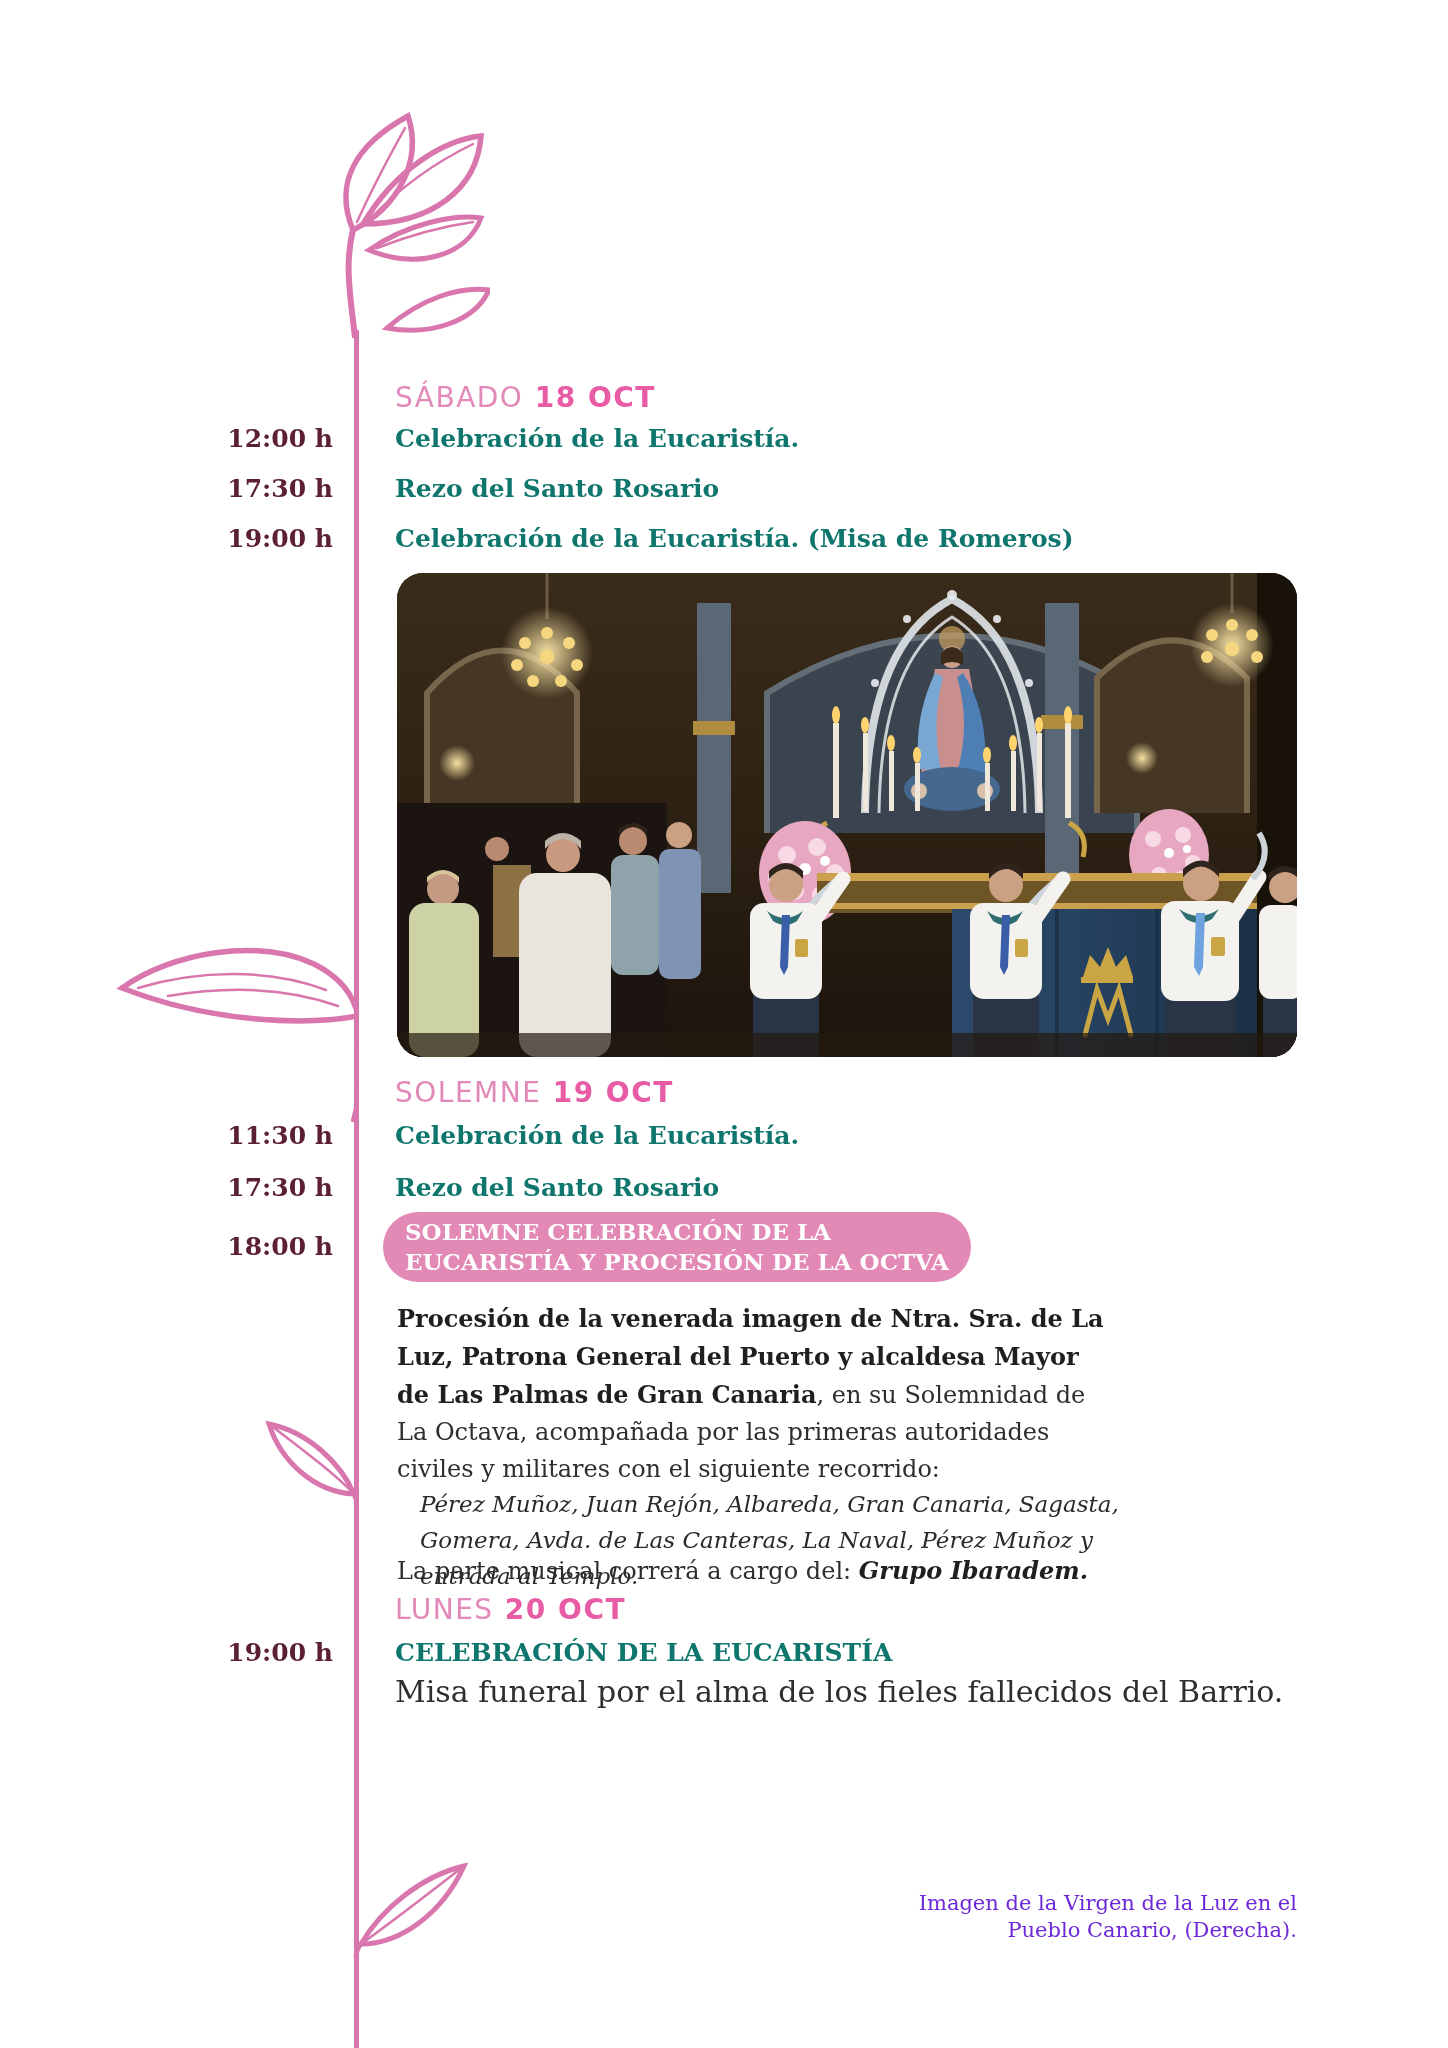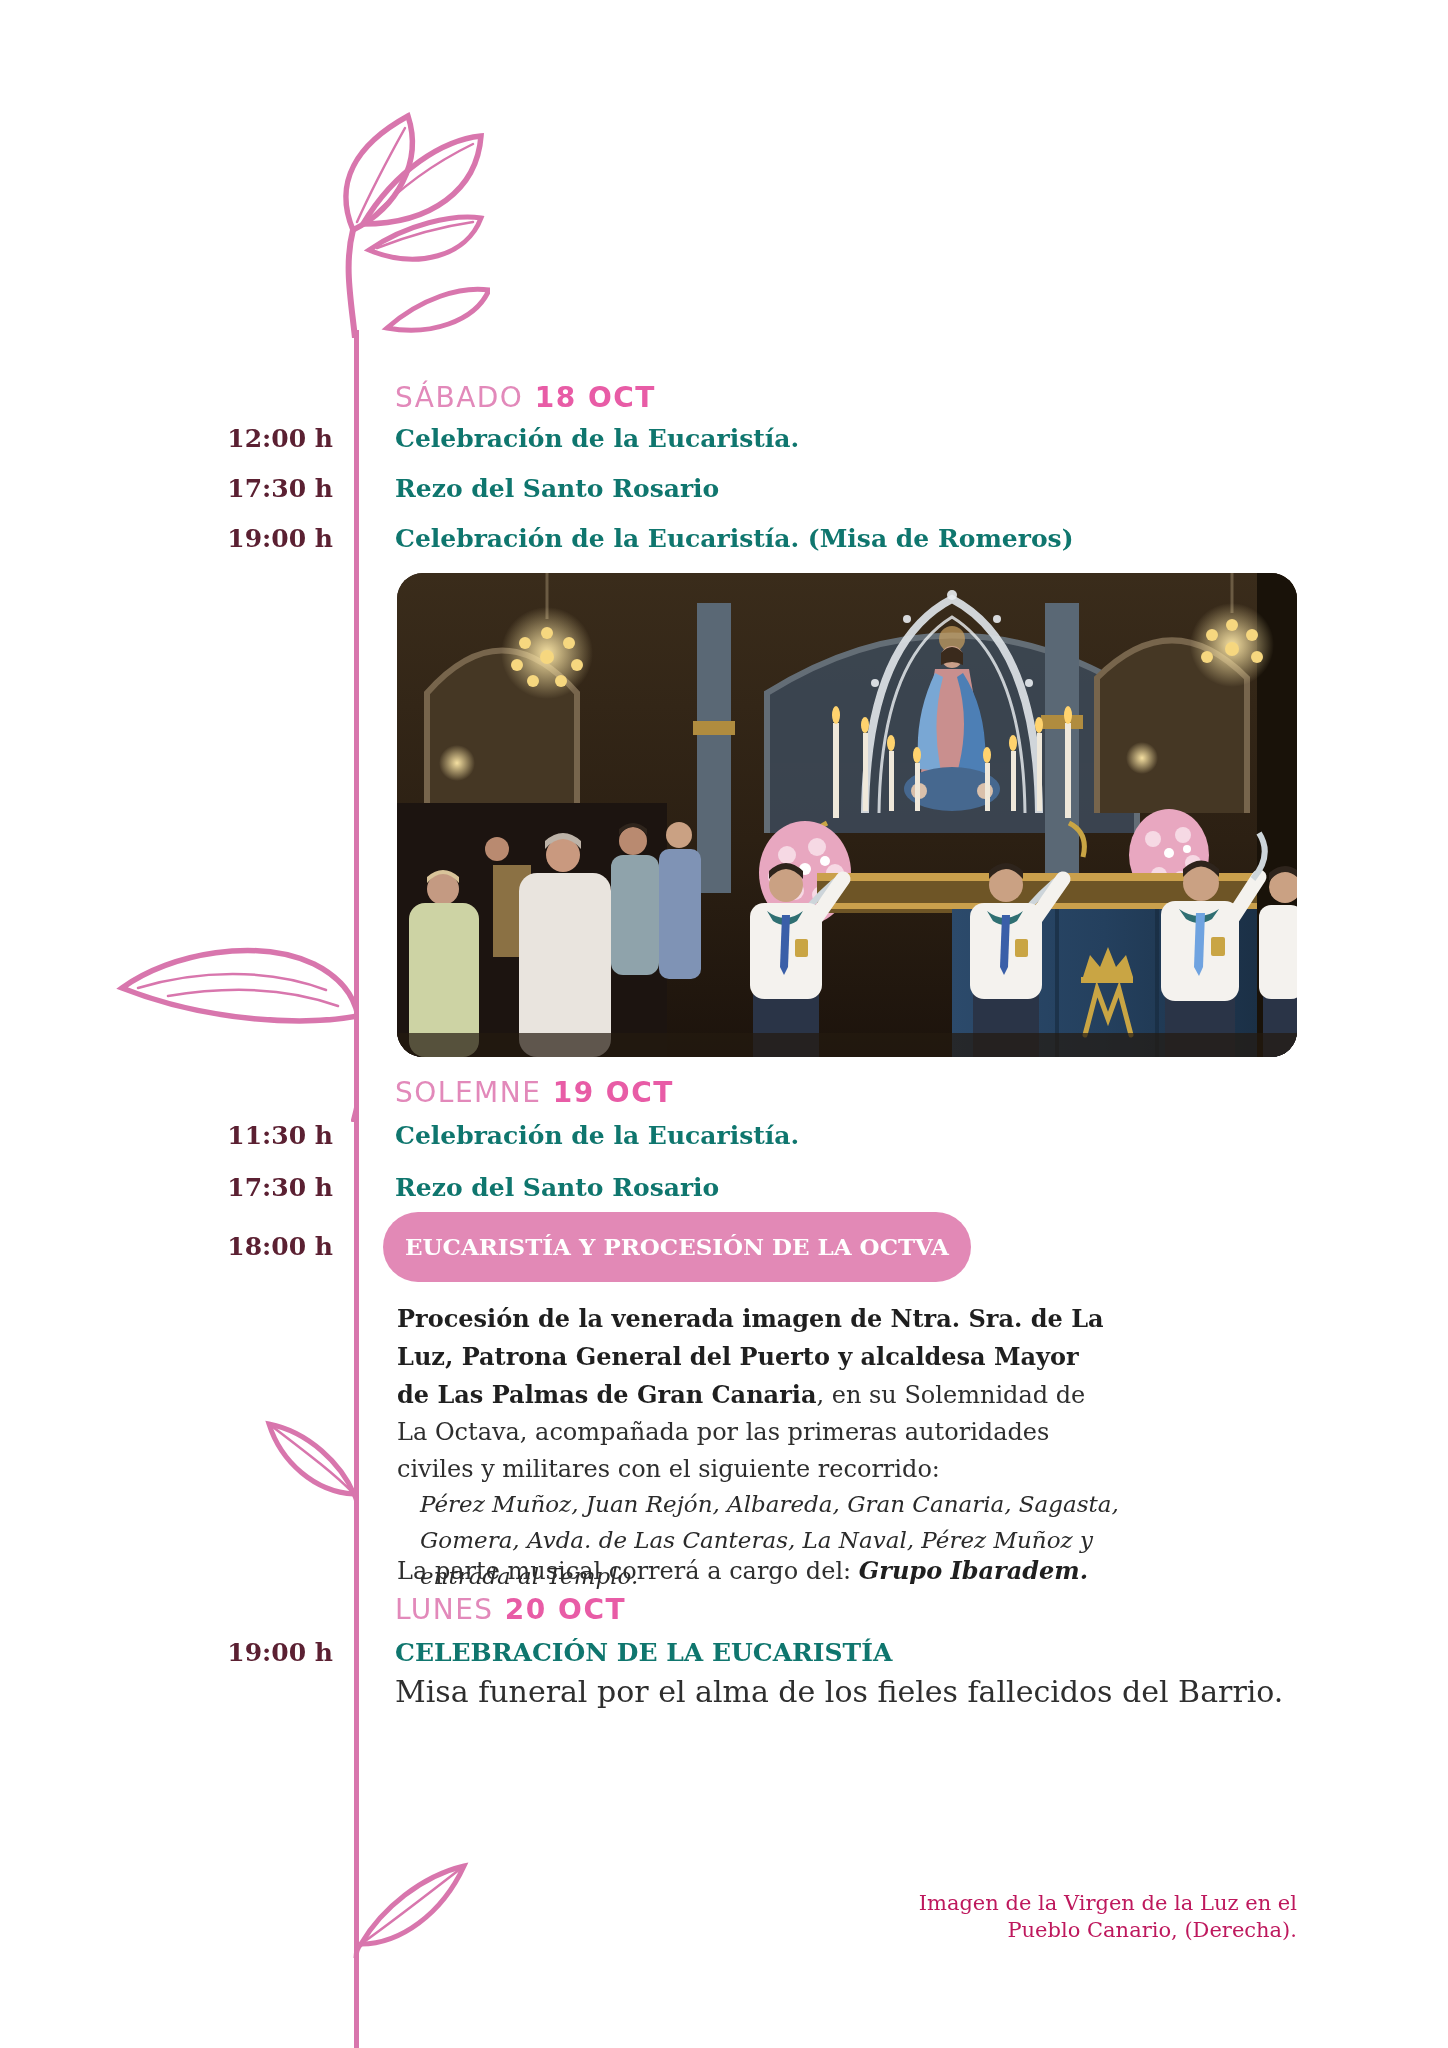--- a/index.html
+++ b/index.html
@@ -30,21 +30,21 @@
   .para{position:absolute;left:397px;top:1300px;width:715px;margin:0;
         font-size:24px;line-height:37px;color:#2e2e2e;}
   .para b{color:#1f1f1f;}
   .route{position:absolute;left:420px;top:1486px;width:700px;margin:0;
         font-style:italic;font-size:23px;line-height:36px;color:#2a2a2a;}
   .music{position:absolute;left:397px;top:1556px;width:740px;margin:0;
         font-size:24px;color:#2e2e2e;}
   .music b{font-style:italic;color:#1f1f1f;}
 
   .caption{position:absolute;left:697px;top:1890px;width:600px;text-align:right;
-        font-size:21px;line-height:27px;color:#be185d;}
+        font-size:21px;line-height:27px;color:#6d28d9;}
 </style>
 </head>
 <body>
 
 <div class="page">
 
   <div class="vline"></div>
 
   <svg class="decor" style="left:245px;top:110px" width="245" height="228" viewBox="0 0 245 228">
     <g fill="none" stroke="#d876ad" stroke-linecap="round">
@@ -293,20 +293,21 @@
 
   <h2 class="day-header" style="top:1076px"><span class="day-name">SOLEMNE</span>&nbsp;<span class="day-date">19 OCT</span></h2>
 
   <div class="time" style="top:1121px">11:30 h</div>
   <div class="event" style="top:1121px">Celebración de la Eucaristía.</div>
   <div class="time" style="top:1173px">17:30 h</div>
   <div class="event" style="top:1173px">Rezo del Santo Rosario</div>
 
   <div class="time" style="top:1232px">18:00 h</div>
   <div class="pill">
+    <span>SOLEMNE CELEBRACIÓN DE LA</span>
     <span>EUCARISTÍA Y PROCESIÓN DE LA OCTVA</span>
   </div>
 
   <p class="para"><b>Procesión de la venerada imagen de Ntra. Sra. de La Luz, Patrona General del Puerto y alcaldesa Mayor de Las Palmas de Gran Canaria</b><span>, en su Solemnidad de La Octava, acompañada por las primeras autoridades civiles y militares con el siguiente recorrido:</span></p>
 
   <p class="route">Pérez Muñoz, Juan Rejón, Albareda, Gran Canaria, Sagasta, Gomera, Avda. de Las Canteras, La Naval, Pérez Muñoz y entrada al Templo.</p>
 
   <p class="music"><span>La parte musical correrá a cargo del: </span><b>Grupo Ibaradem.</b></p>
 
   <h2 class="day-header" style="top:1593px"><span class="day-name">LUNES</span>&nbsp;<span class="day-date">20 OCT</span></h2>

